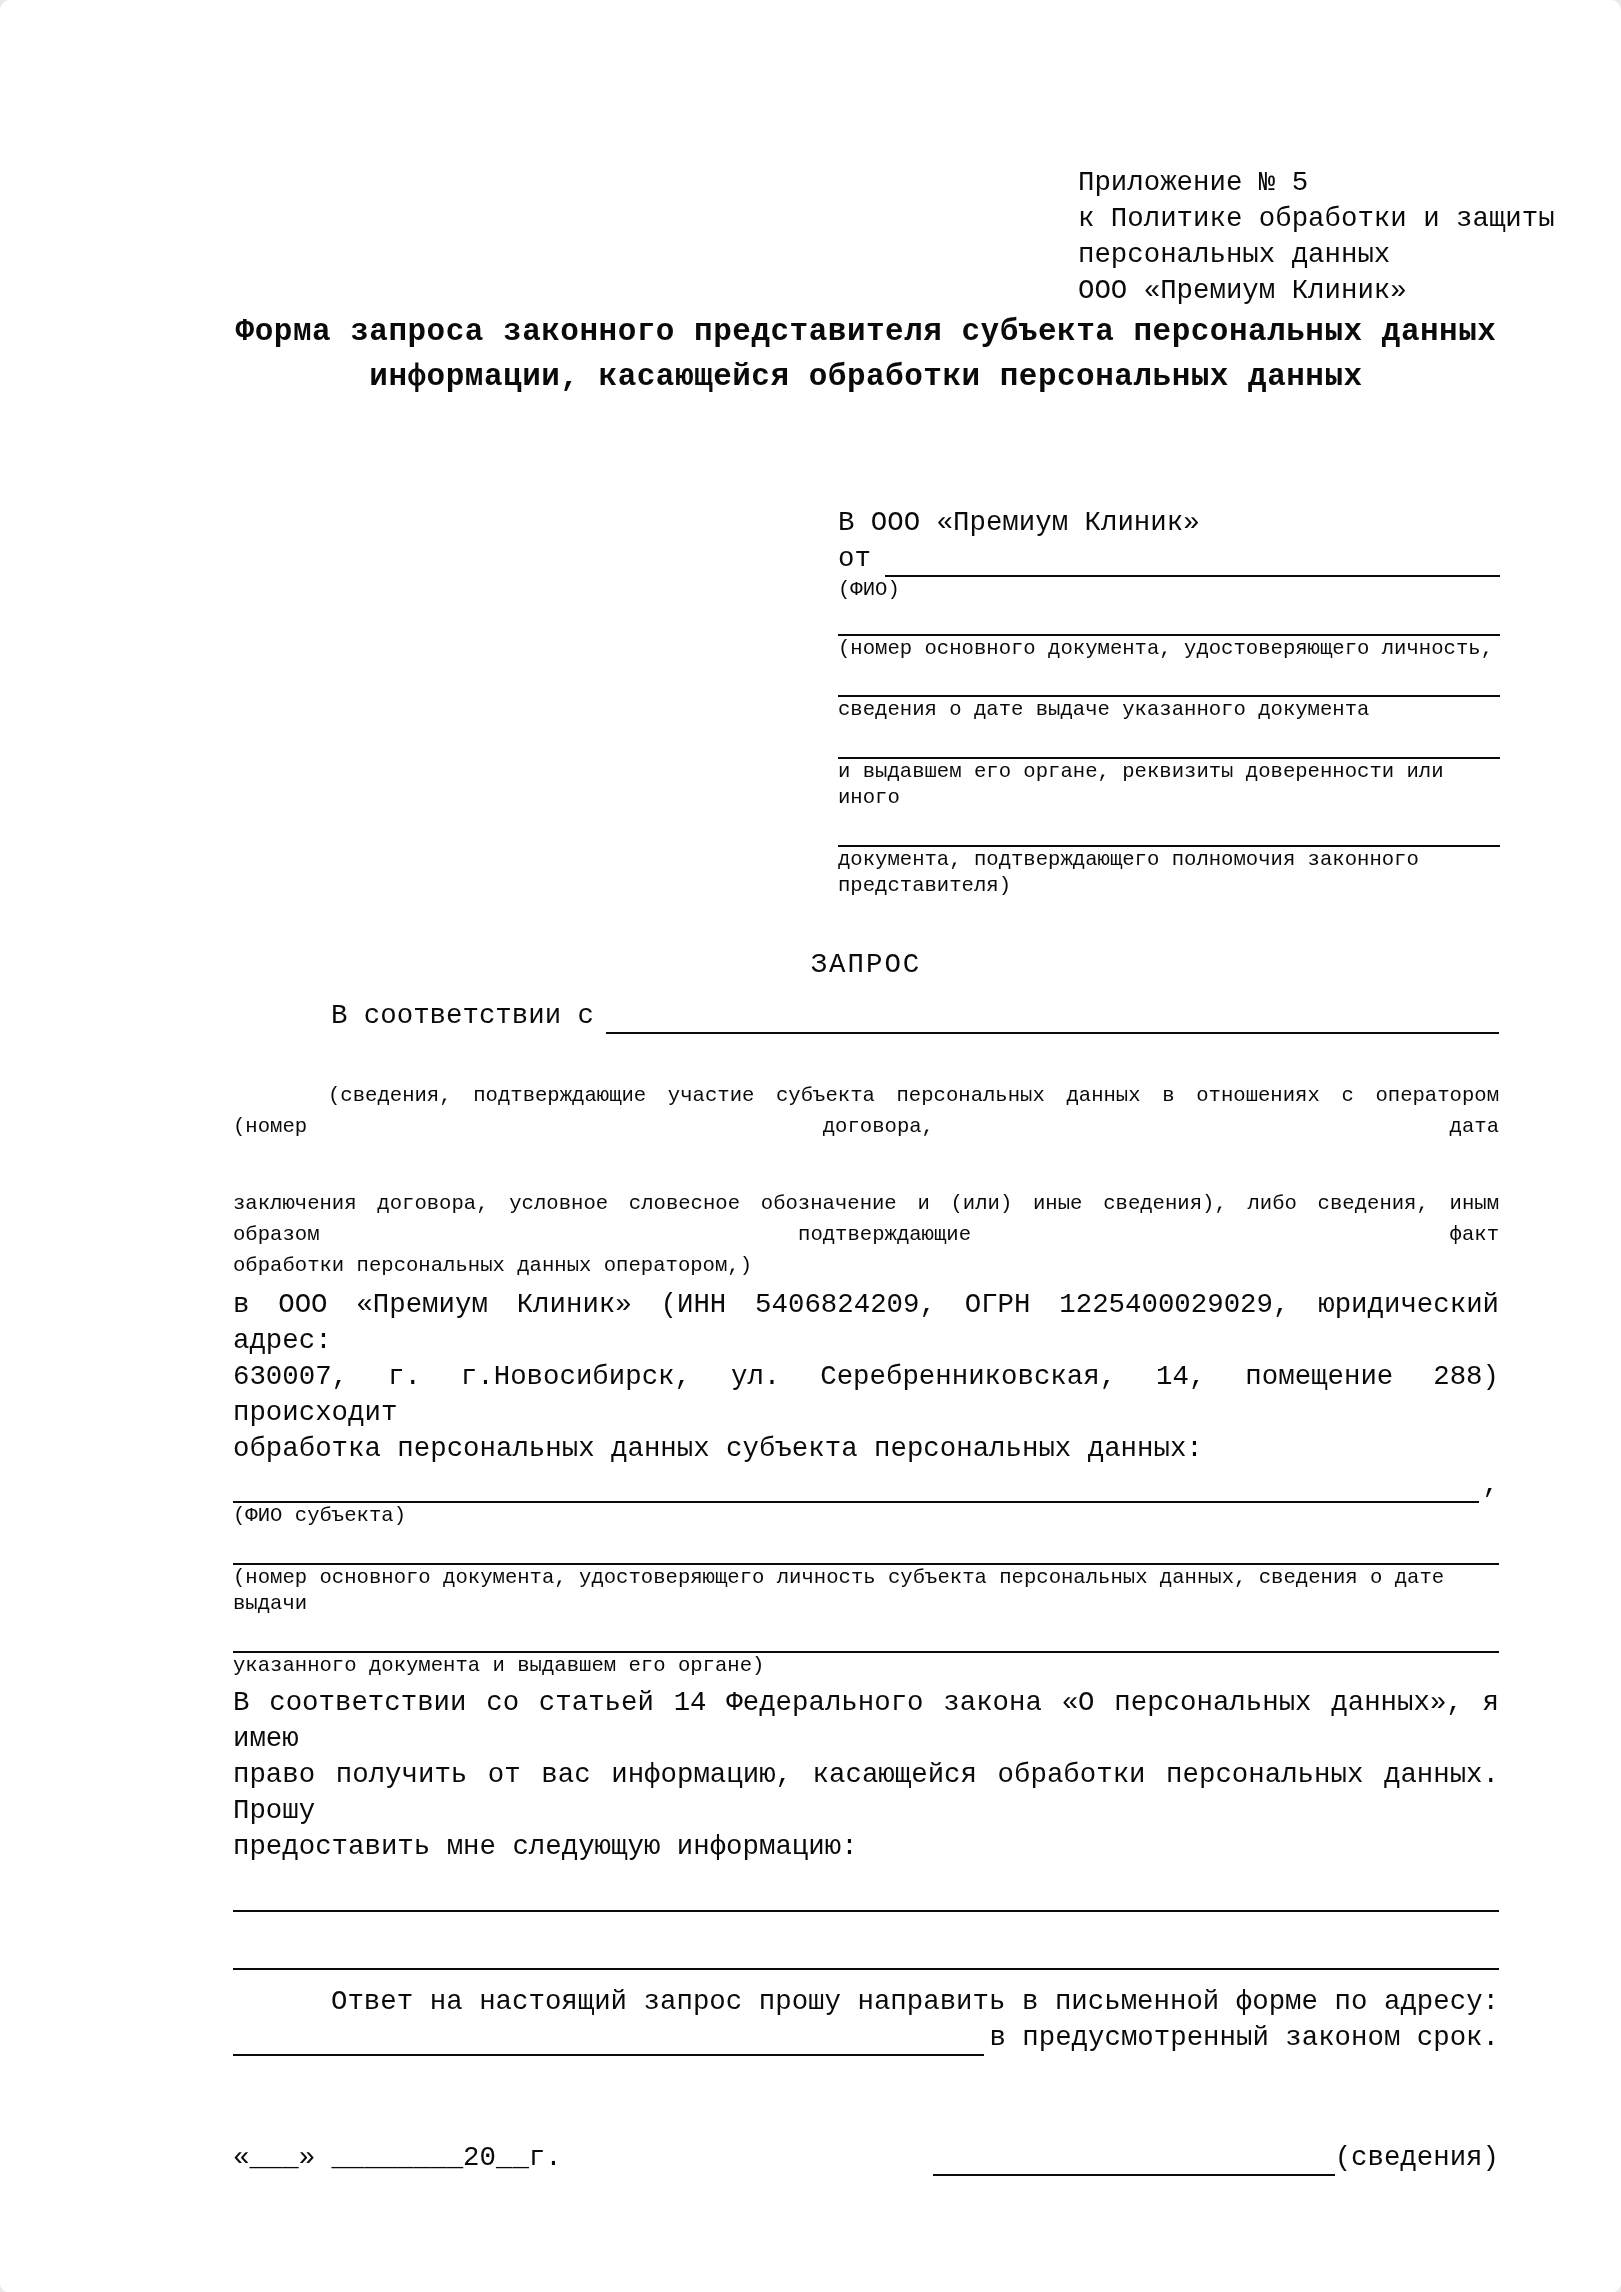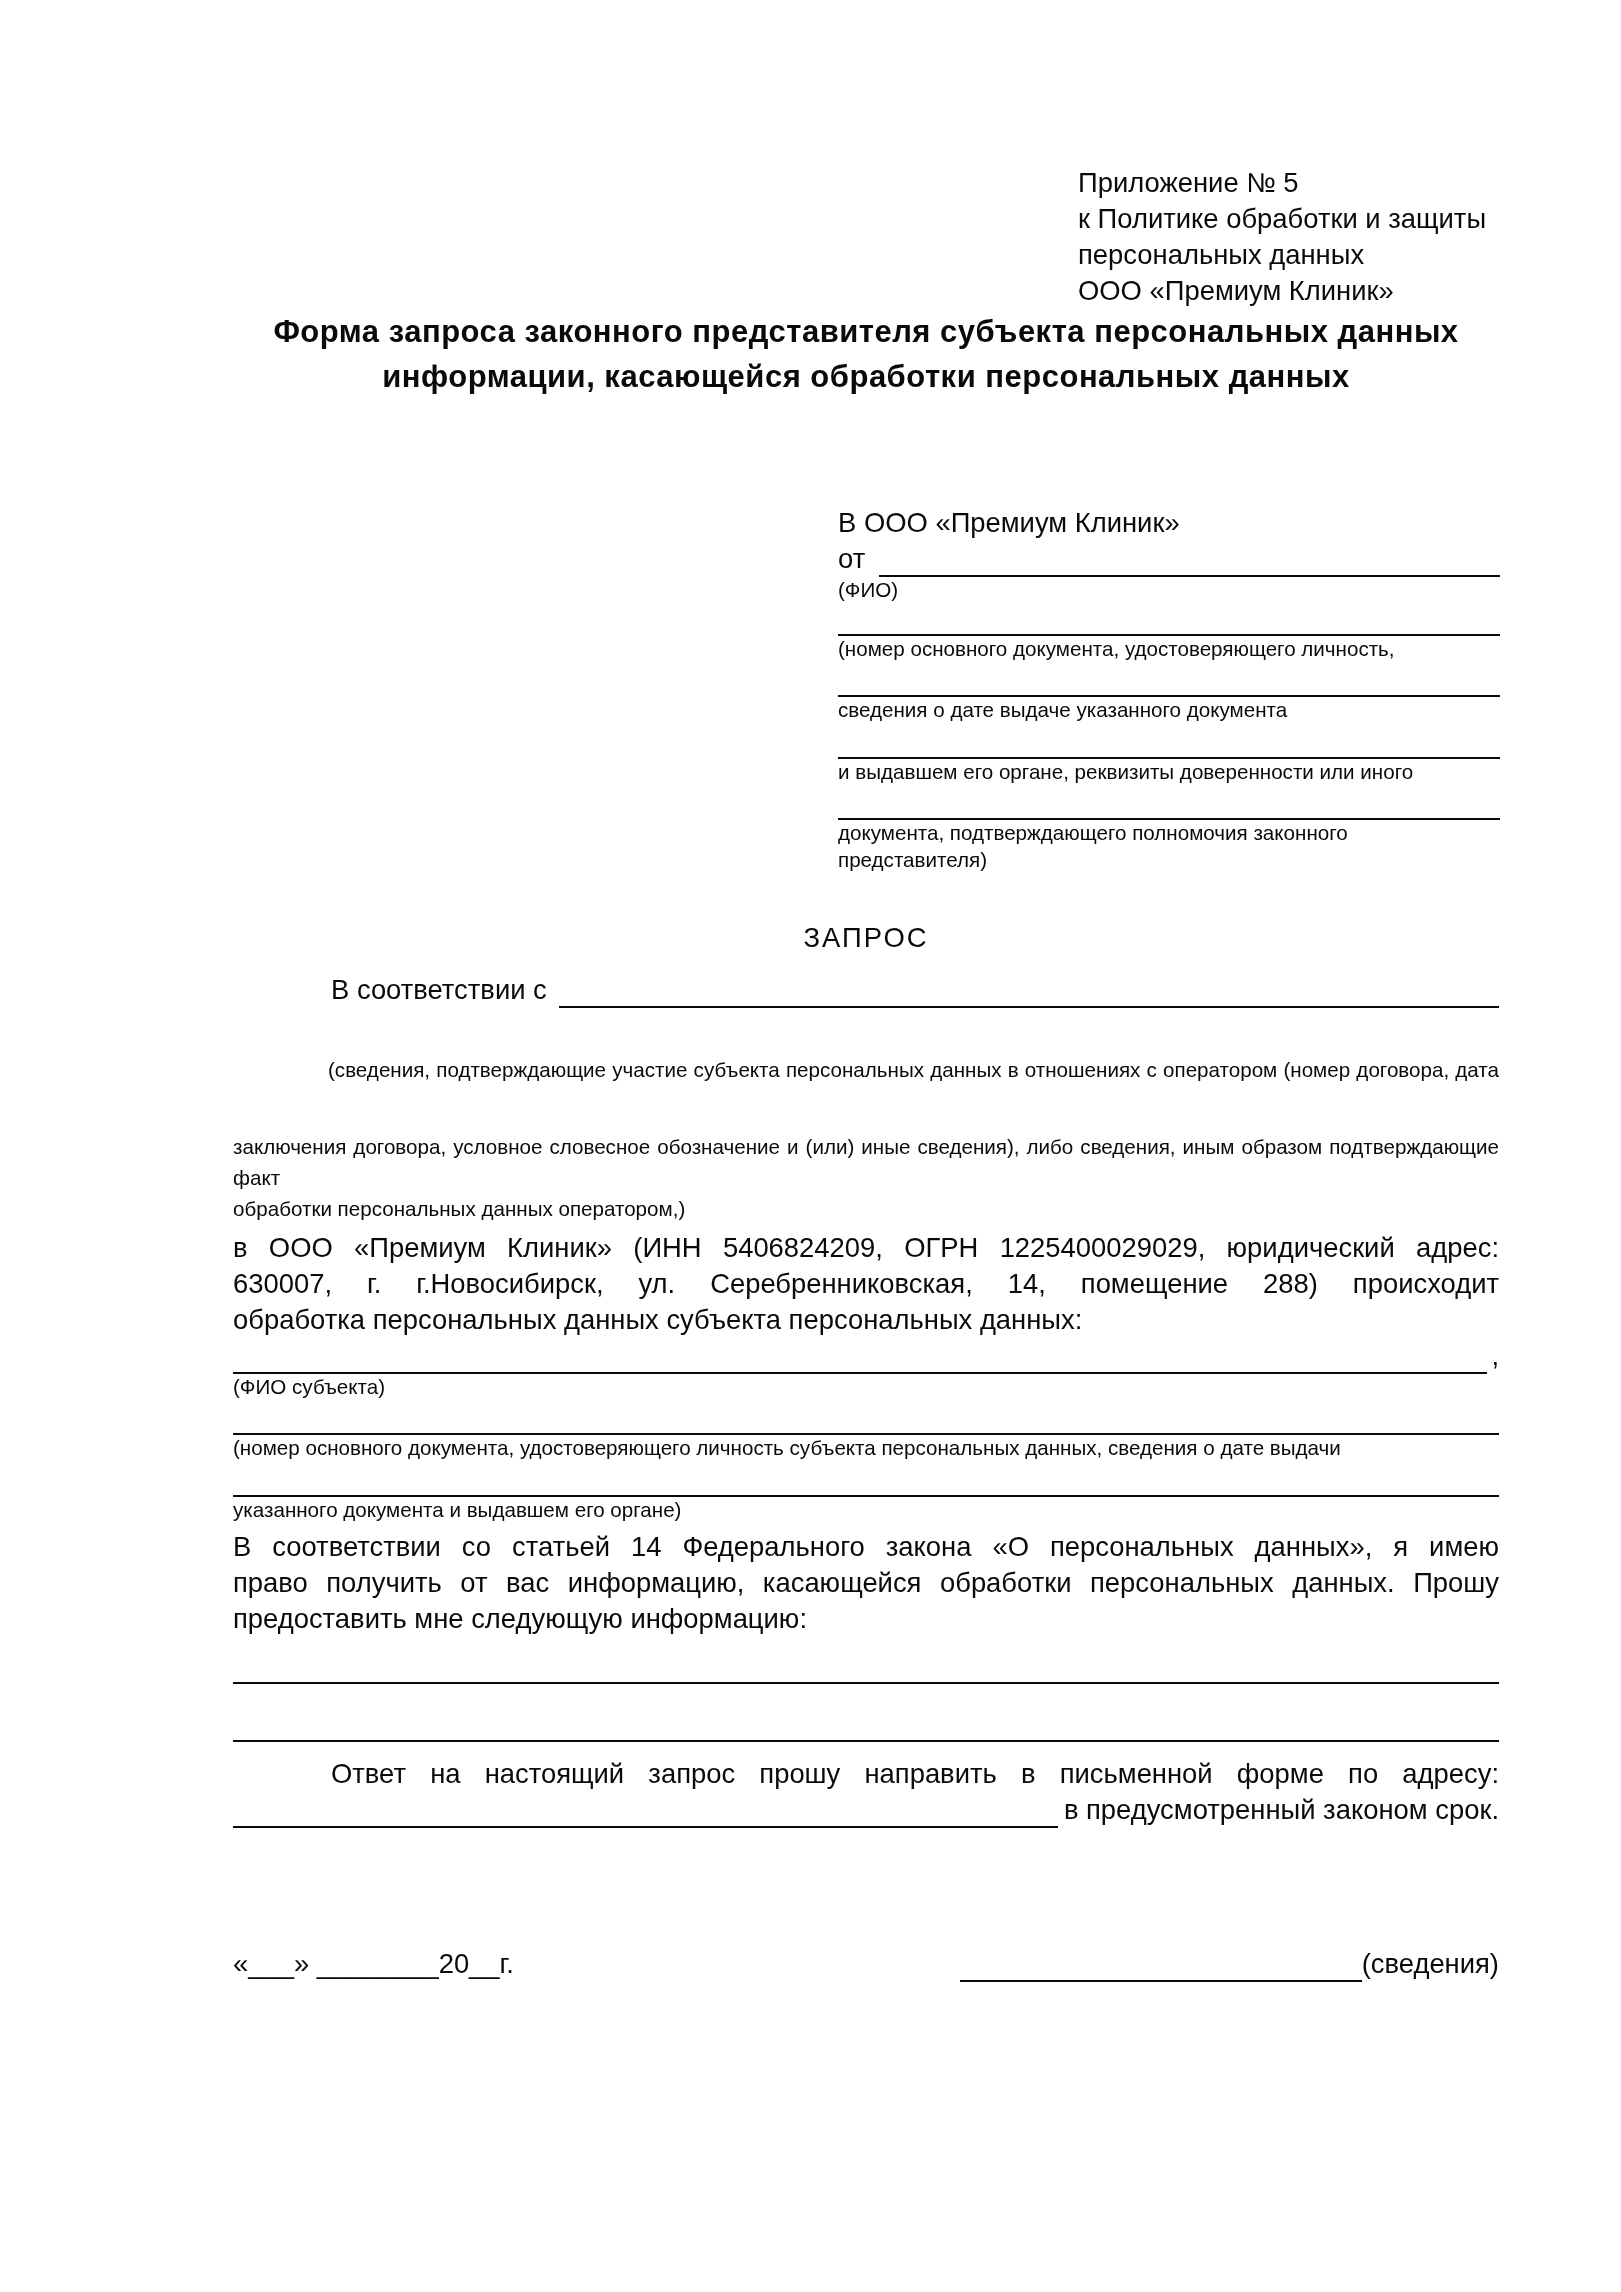--- a/index.html
+++ b/index.html
@@ -2,26 +2,27 @@
 <html lang="ru"><head>
 <meta charset="utf-8">
 <style>
   html,body{margin:0;padding:0;background:#e9e9e9;}
   .page{
     position:relative;
     width:1621px;height:2293px;
     margin:0 auto;
     background:#ffffff;
     color:#0a0a0a;
-    font-family:Liberation Sans, sans-serif;
+    font-family:Liberation Mono, monospace;
     font-size:27.4px;
     line-height:36px;
     box-sizing:border-box;
     padding:165px 122px 0 233px;
     overflow:hidden;
+    border-radius:10px;
   }
   .appendix{margin-left:845px;}
   .appendix div{white-space:nowrap;}
   .doc-title{
     text-align:center;
     font-weight:bold;
     font-size:31px;
     line-height:45px;
     letter-spacing:0.5px;
   }
@@ -53,21 +54,21 @@
   .comma-row{display:flex;align-items:flex-end;}
   .comma-row .u-fill{flex:1 1 auto;border-bottom:2.9px solid #0a0a0a;height:23.5px;}
   .comma-row .comma{flex:0 0 auto;padding-left:3.9px;}
   .full-line{border-bottom:2.9px solid #0a0a0a;height:33px;}
   .blank1{border-bottom:2.9px solid #0a0a0a;height:29px;margin-top:15.7px;}
   .blank2{border-bottom:2.9px solid #0a0a0a;height:29px;margin-top:27.4px;}
   .reply-par{margin-top:13.7px;text-align:justify;text-align-last:justify;text-indent:98px;}
   .reply-row{display:flex;align-items:flex-end;}
   .reply-row .u-fill{flex:1 1 auto;border-bottom:2.9px solid #0a0a0a;height:29px;}
   .reply-row .tail{flex:0 0 auto;padding-left:5.9px;}
-  .footer-row{display:flex;justify-content:space-between;align-items:flex-end;margin-top:118px;}
+  .footer-row{display:flex;justify-content:space-between;align-items:flex-end;margin-top:84px;}
   .sig{display:flex;align-items:flex-end;}
   .sig-line{width:402px;border-bottom:2.9px solid #0a0a0a;height:29px;}
 </style>
 </head>
 <body>
 
 <div class="page">
 
   <div class="appendix">
     <div>Приложение № 5</div>

